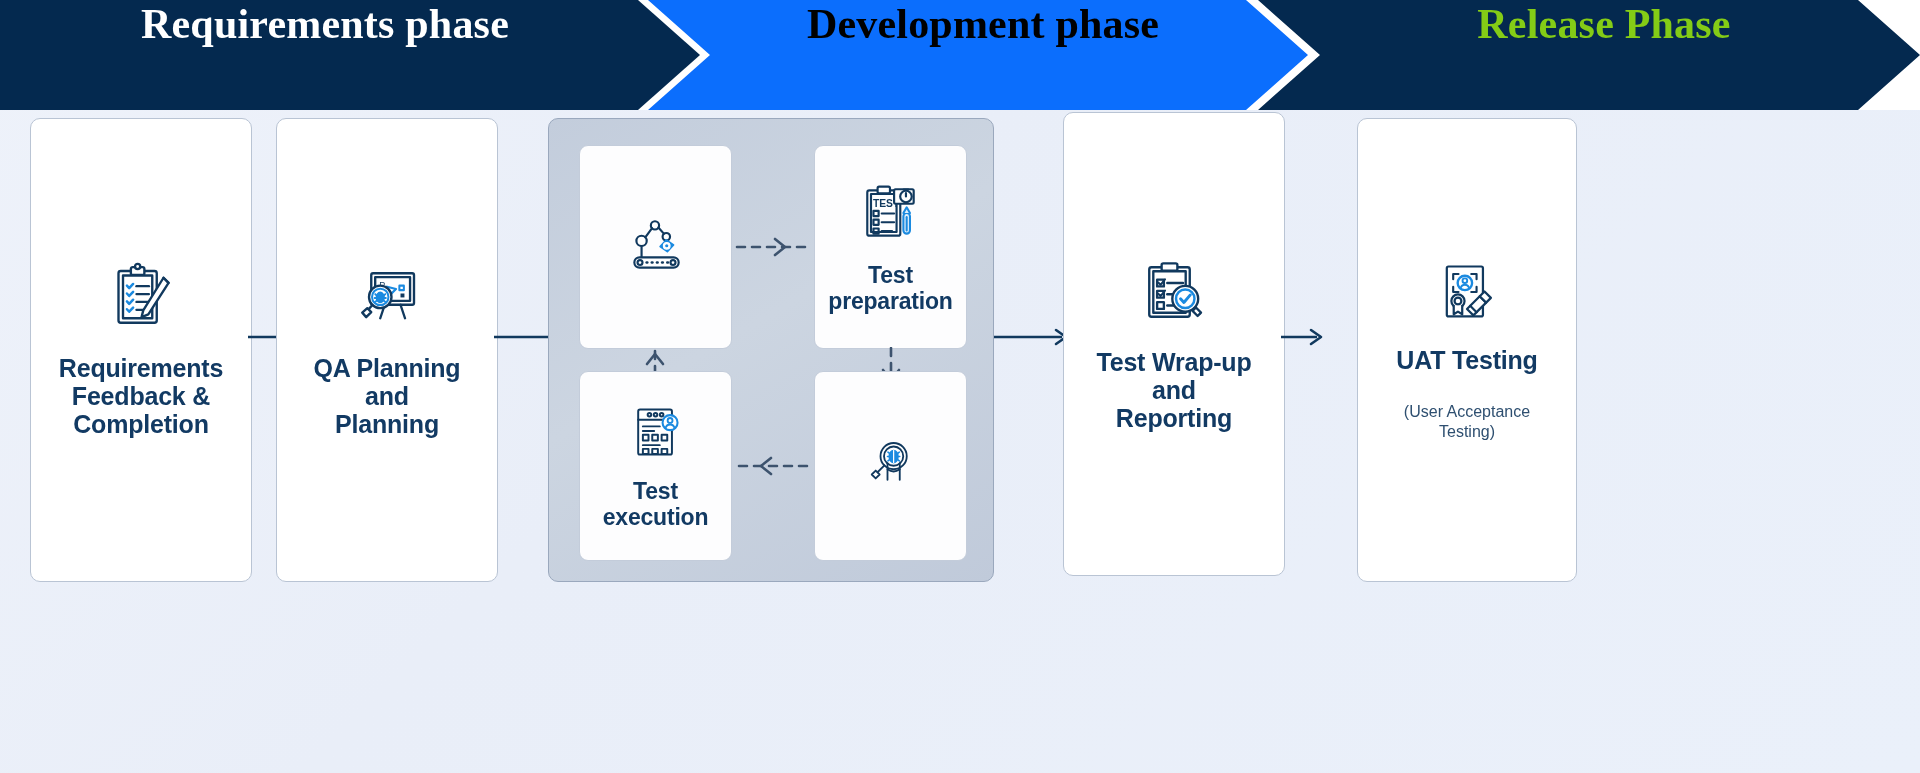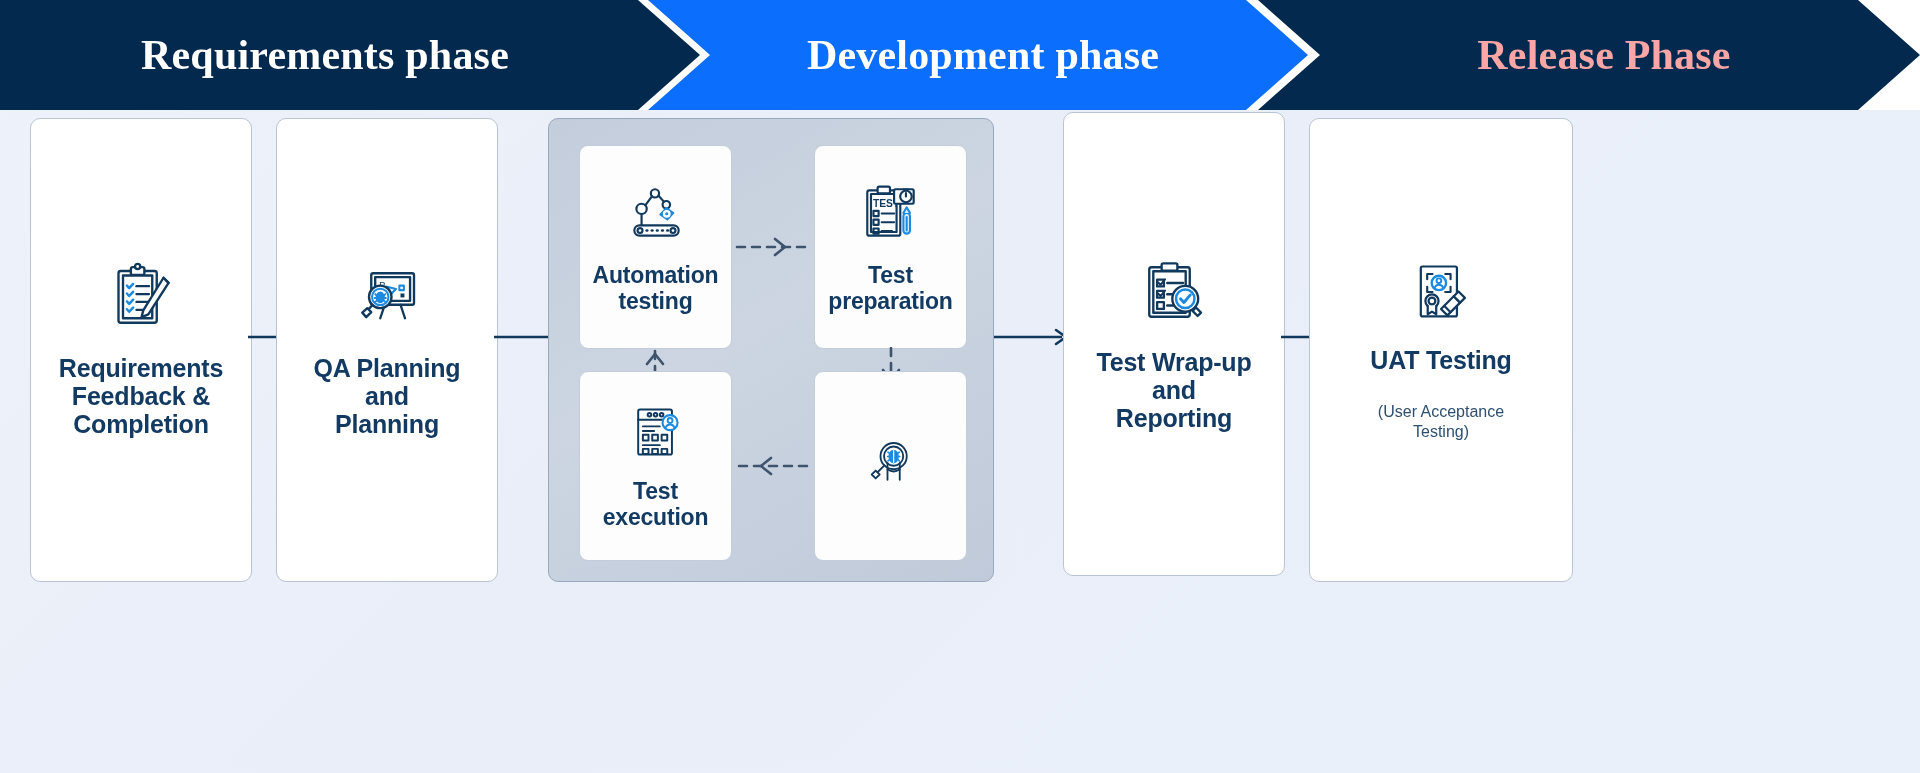--- a/index.html
+++ b/index.html
@@ -24,21 +24,20 @@
     width: 1920px;
     height: 110px;
     background: #ffffff;
   }
 
   .chevron {
     position: absolute;
     top: 0;
     height: 110px;
     display: flex;
-    align-items: center;
   }
 
   .chevron-label {
     font-family: "Liberation Serif", serif;
     font-weight: 700;
     font-size: 42px;
     letter-spacing: 0.2px;
     white-space: nowrap;
   }
 
@@ -54,32 +53,32 @@
 
   .chev-2 {
     left: 648px;
     width: 660px;
     background: #0b6efd;
     clip-path: polygon(0 0, 598px 0, 660px 55px, 598px 110px, 0 110px, 62px 55px);
     justify-content: center;
     padding-left: 40px;
     padding-right: 30px;
   }
-  .chev-2 .chevron-label { color: #ffffff; }
+  .chev-2 .chevron-label { color: #000000; }
 
   .chev-3 {
     left: 1258px;
     width: 662px;
     background: #04294f;
     clip-path: polygon(0 0, 600px 0, 662px 55px, 600px 110px, 0 110px, 62px 55px);
     justify-content: center;
     padding-left: 40px;
     padding-right: 46px;
   }
-  .chev-3 .chevron-label { color: #fca5a5; margin-left: 36px; }
+  .chev-3 .chevron-label { color: #84cc16; margin-left: 36px; }
 
   
   .card {
     position: absolute;
     background: #ffffff;
     border: 1.5px solid #b9c4d4;
     border-radius: 10px;
     display: flex;
     flex-direction: column;
     align-items: center;
@@ -105,21 +104,21 @@
     margin-top: 28px;
     padding: 0 14px;
   }
 
   .card-icon { display: block; }
 
   
   #card-requirements { left: 30px;  top: 118px; width: 222px; height: 464px; }
   #card-qa-strategy  { left: 276px; top: 118px; width: 222px; height: 464px; }
   #card-wrapup       { left: 1063px; top: 112px; width: 222px; height: 464px; }
-  #card-uat          { left: 1309px; top: 118px; width: 264px; height: 464px; }
+  #card-uat          { left: 1357px; top: 118px; width: 220px; height: 464px; }
 
   
   .dev-panel {
     position: absolute;
     left: 548px;
     top: 118px;
     width: 446px;
     height: 464px;
     border-radius: 10px;
     border: 1.5px solid #9aa8bd;
@@ -268,24 +267,20 @@
           <circle cx="48.5" cy="49" r="2.4"></circle>
           <g stroke-width="2.6" stroke-linecap="round">
             <line x1="23" y1="49" x2="23.5" y2="49"></line>
             <line x1="28" y1="49" x2="28.5" y2="49"></line>
             <line x1="33" y1="49" x2="33.5" y2="49"></line>
             <line x1="38" y1="49" x2="38.5" y2="49"></line>
             <line x1="43" y1="49" x2="43.5" y2="49"></line>
           </g>
         </svg>
       </span>
-      <div class="card-label">
-        <div>Automation</div>
-        <div>testing</div>
-      </div>
     </div>
 
     <svg class="dashed-arrow" style="left:186px; top:115px;" width="78" height="26">
       <line x1="2" y1="13" x2="70" y2="13" stroke="#3d536e" stroke-width="2.6" stroke-dasharray="8 7" stroke-linecap="round"></line>
       <polyline points="40,5 50,13 40,21" fill="none" stroke="#3d536e" stroke-width="2.6" stroke-linecap="round" stroke-linejoin="round"></polyline>
     </svg>
 
     <div class="dev-card" id="dev-preparation">
       <span class="card-icon">
         <svg width="66" height="66" viewBox="0 0 64 64" fill="none" stroke="#11395e" stroke-width="2.1" stroke-linecap="round" stroke-linejoin="round">

